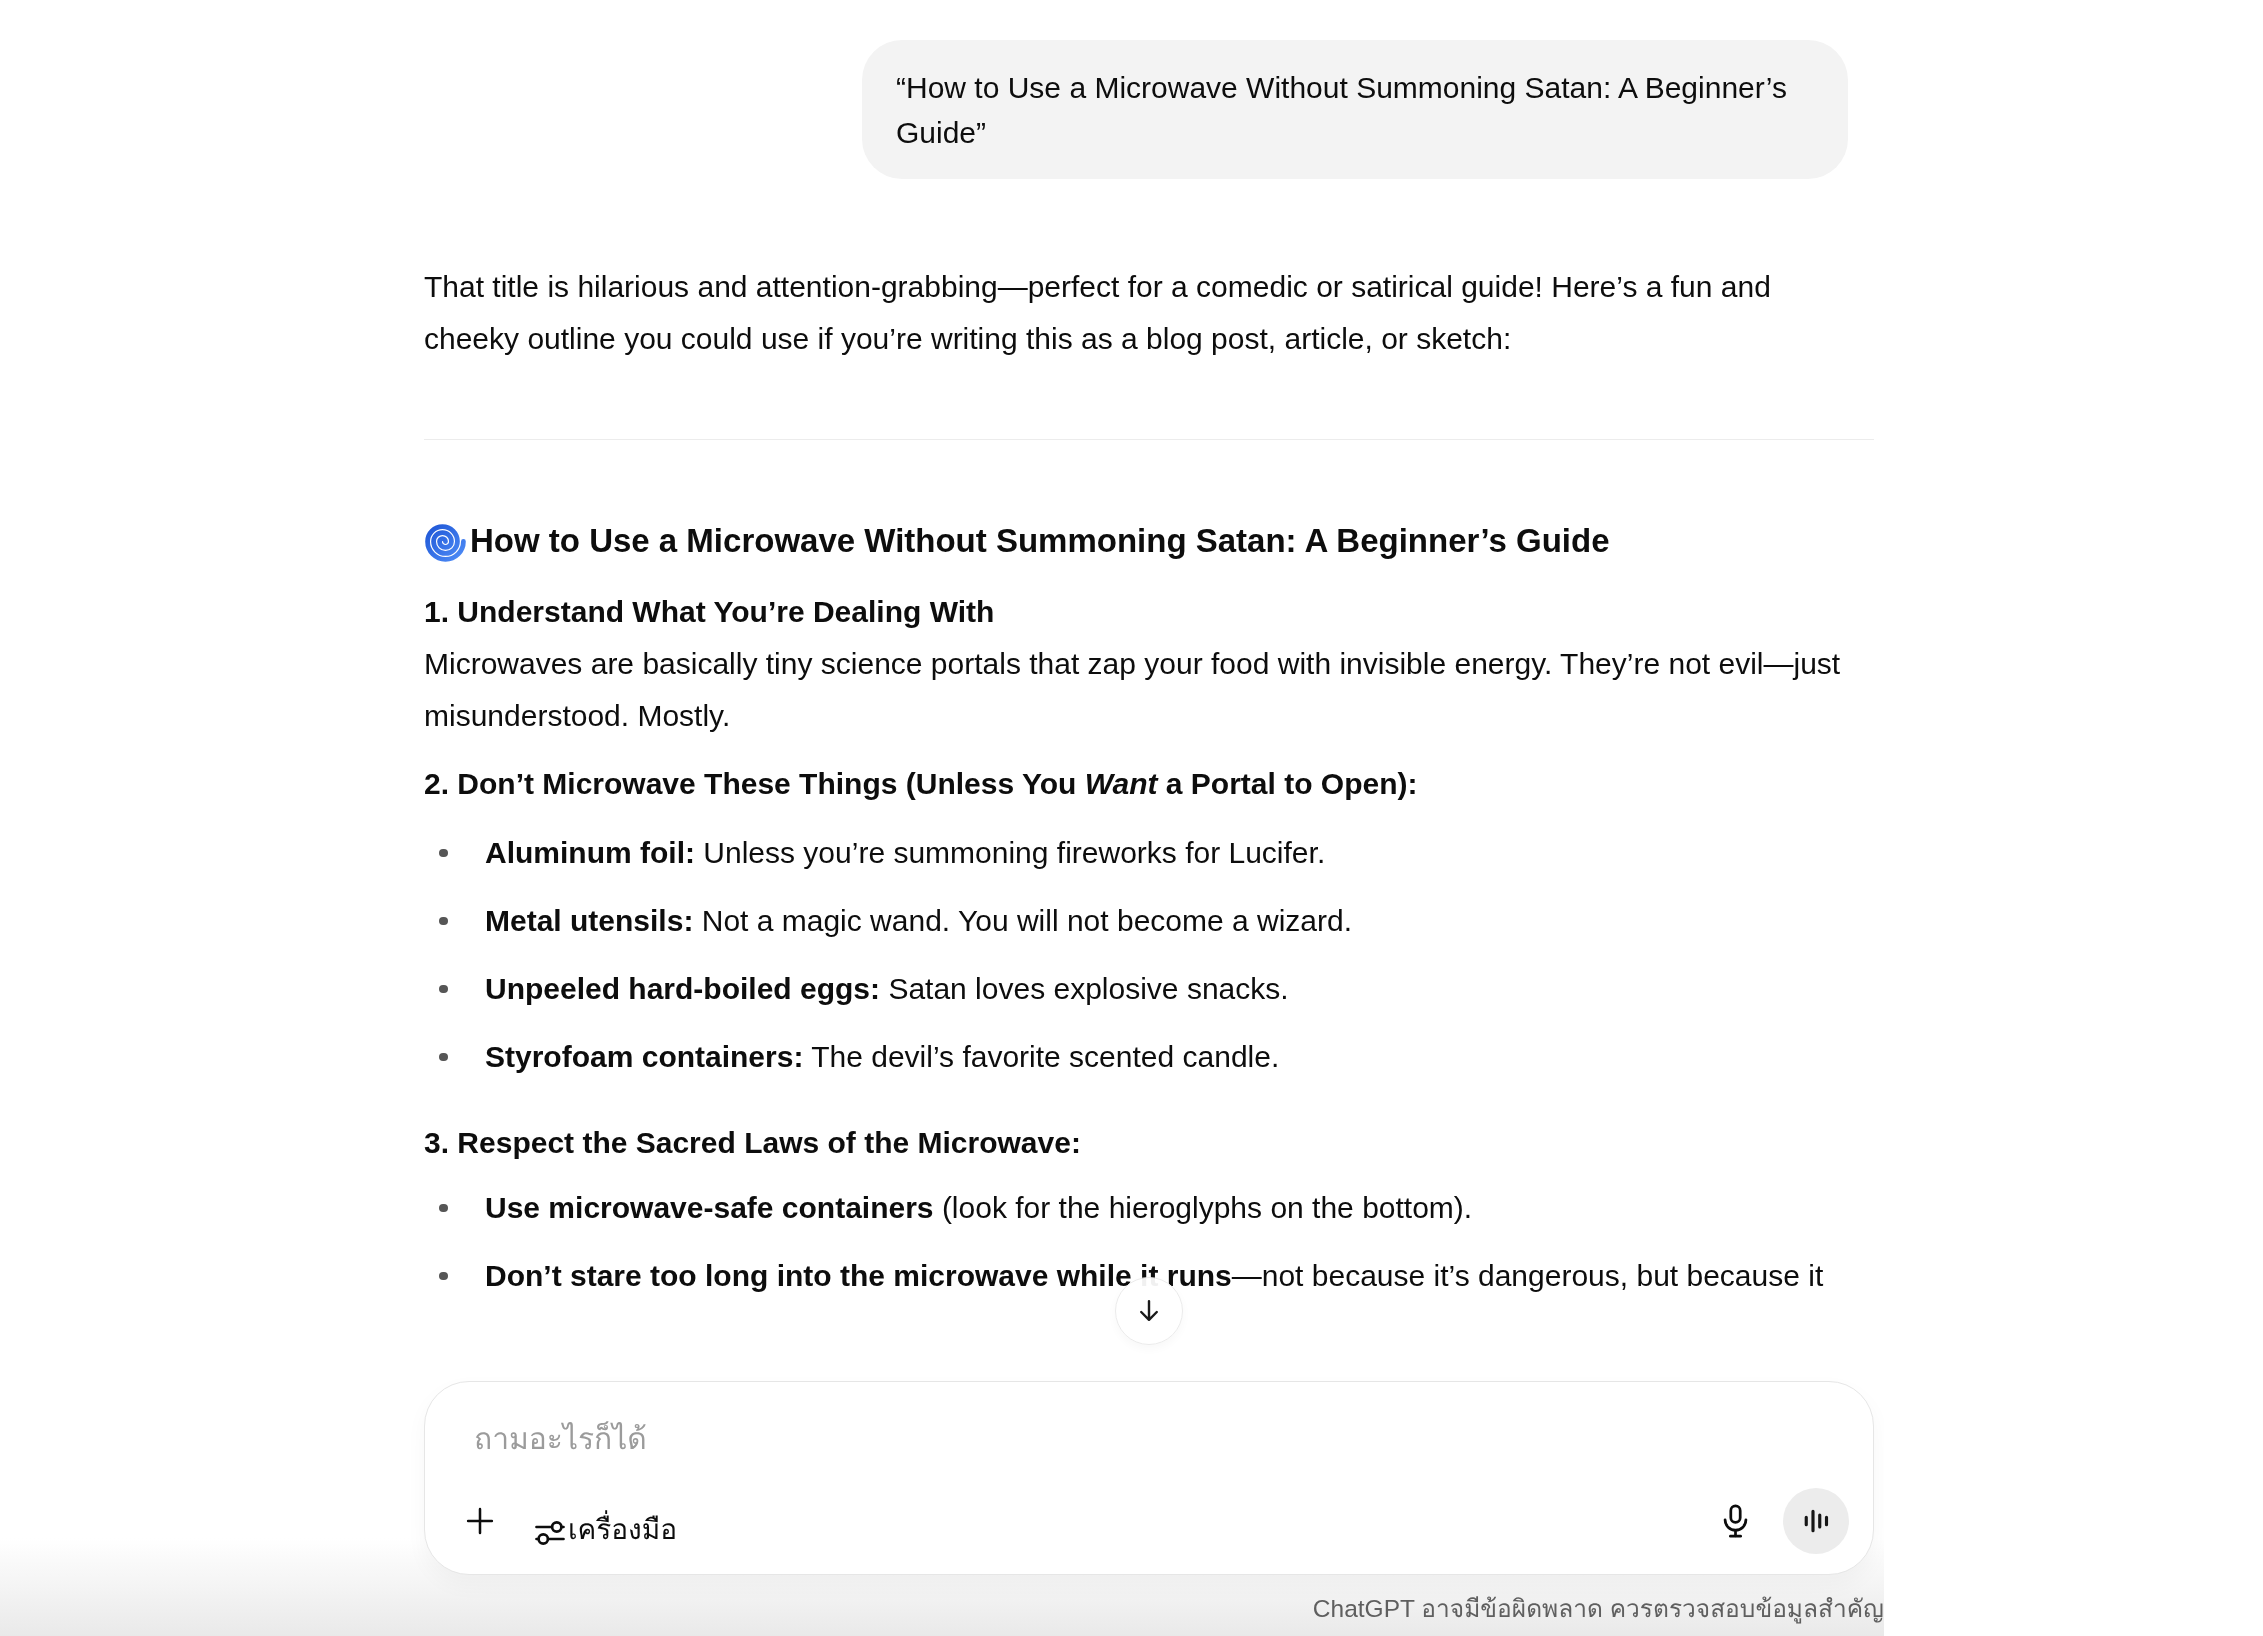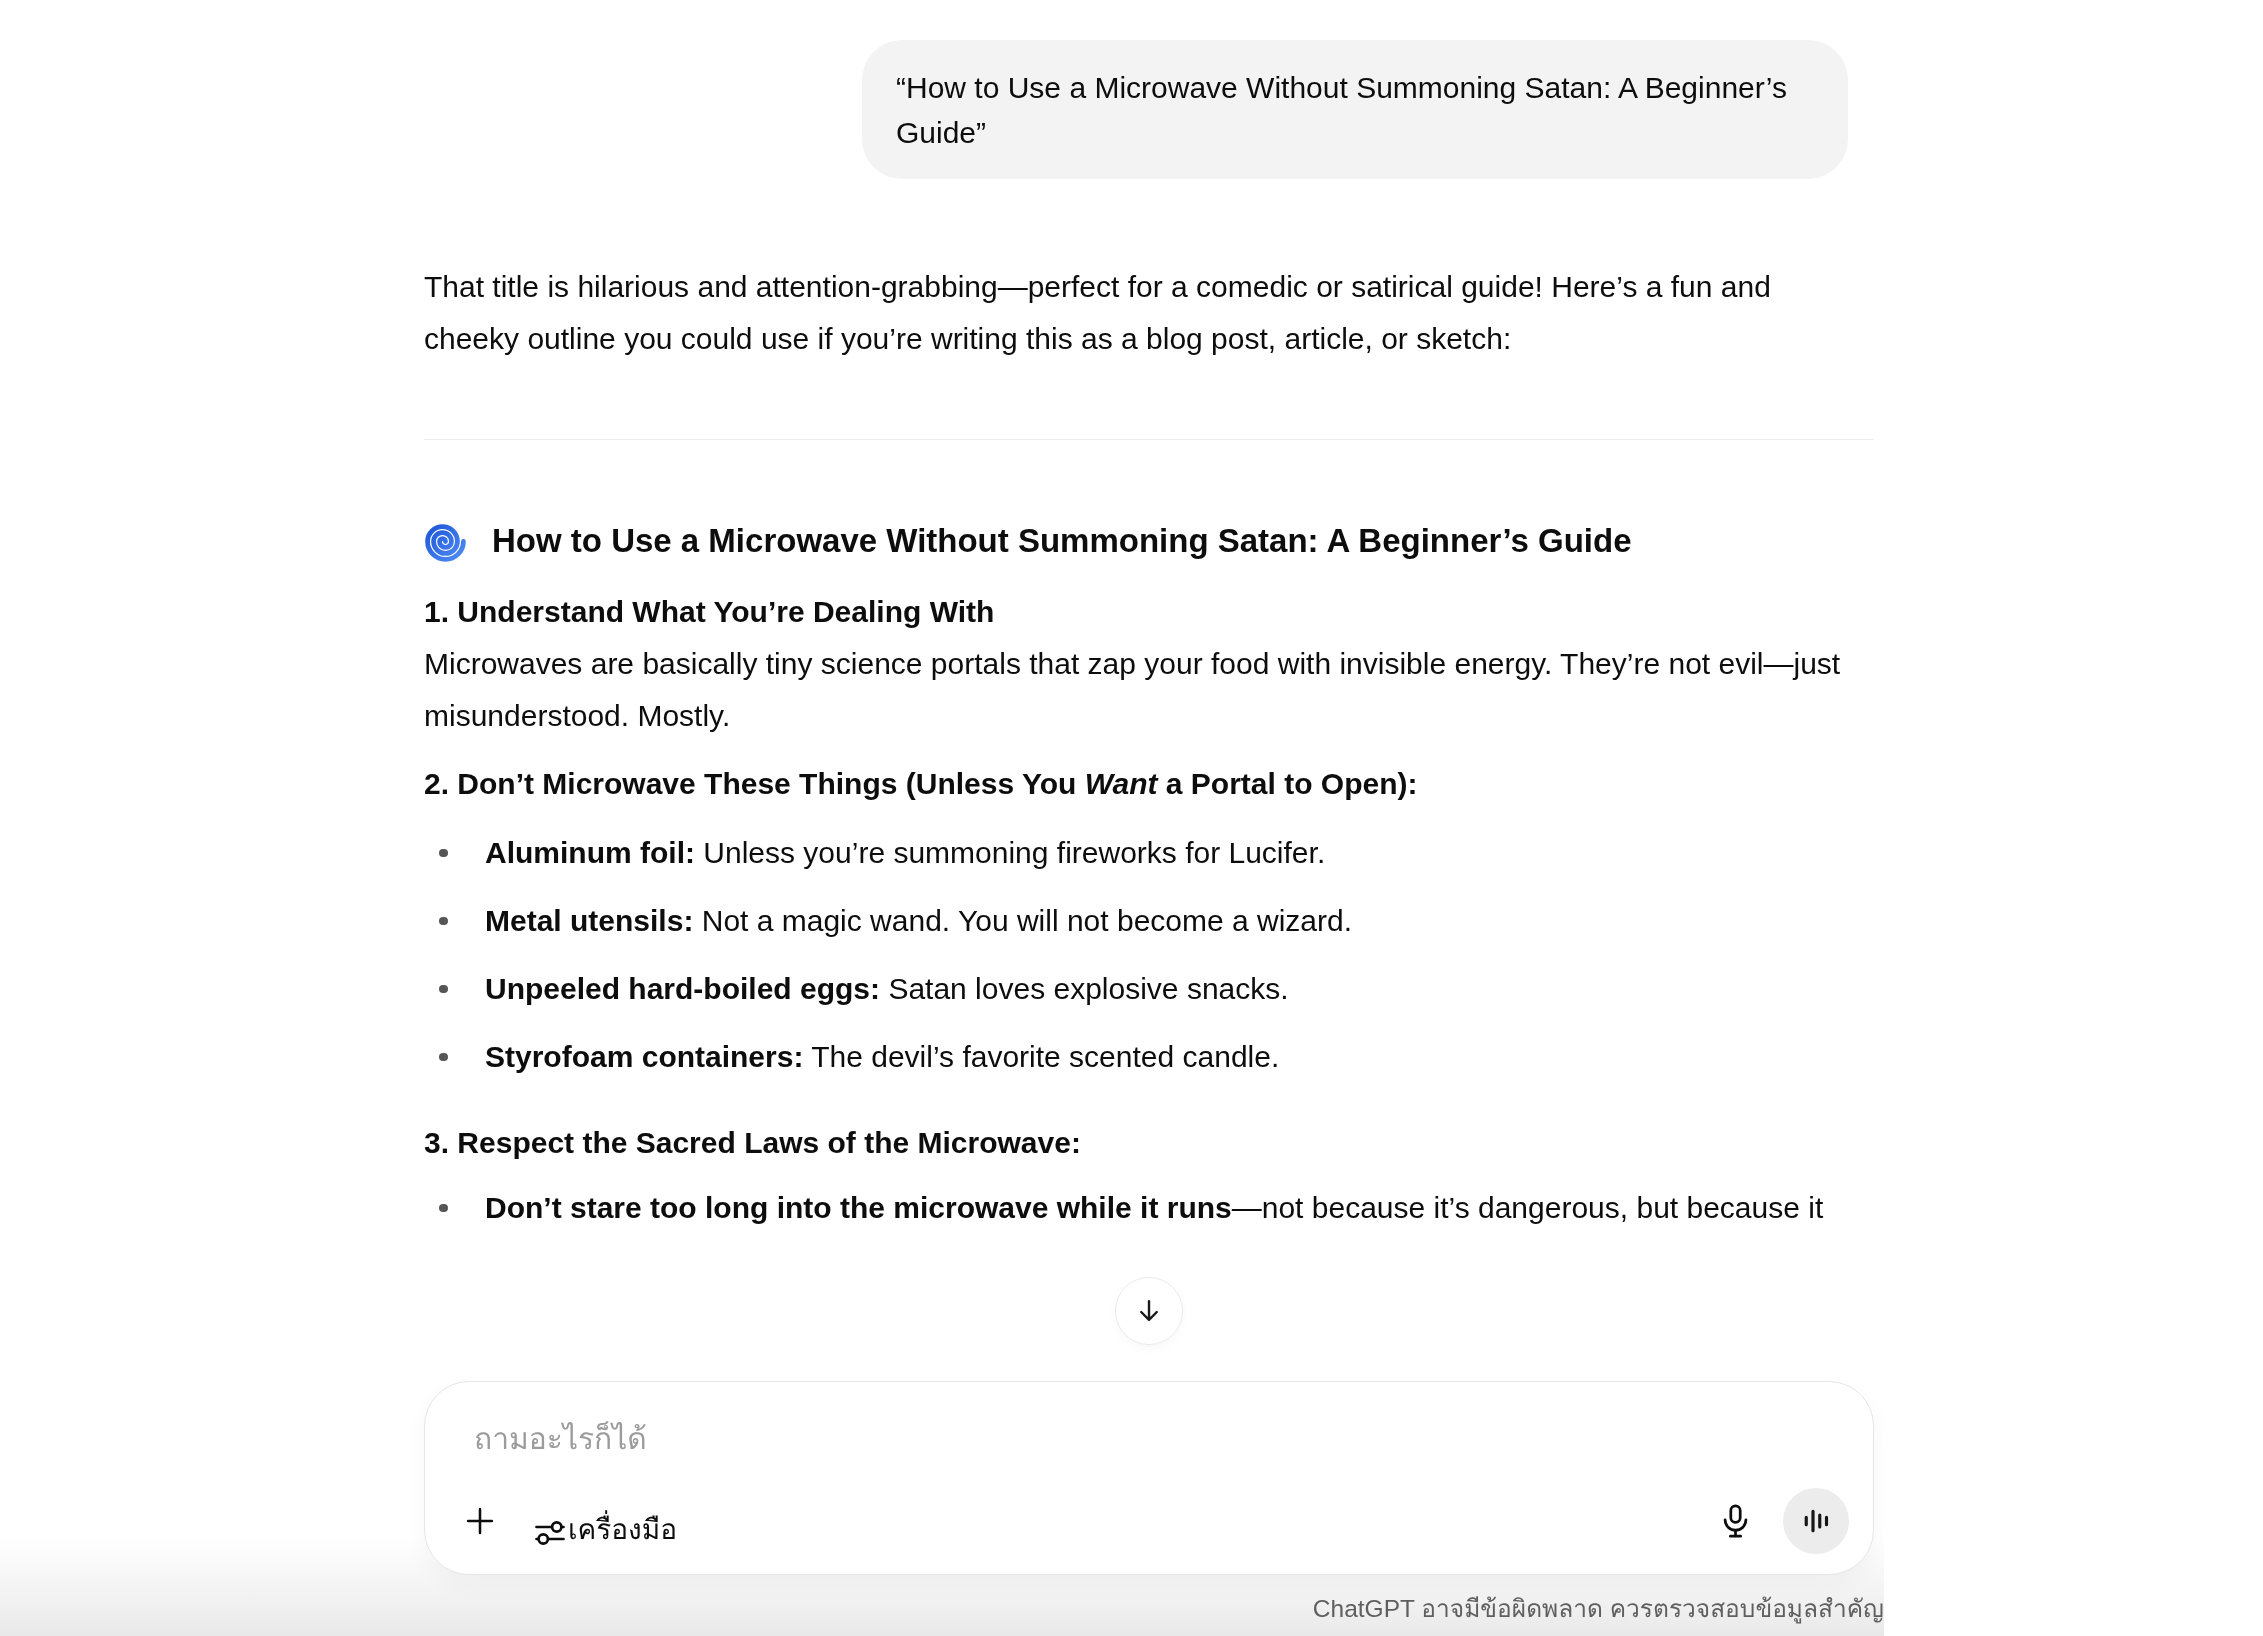--- a/index.html
+++ b/index.html
@@ -13,21 +13,21 @@
   .user-bubble{
     background:#f3f3f3;border-radius:40px;padding:24.5px 34px;max-width:918px;
     font-size:30px;line-height:45px;color:#0d0d0d;margin-right:26px;
   }
   
   .assistant{position:absolute;left:424px;top:261px;width:1450px;font-size:30px;line-height:52px;}
   .intro{margin:0;}
   .divider{border:none;border-top:1.9px solid #ececec;margin:74px 0 0 0;}
   .main-heading{
     margin:70px 0 0 0;font-size:33px;line-height:62px;font-weight:700;
-    display:flex;align-items:center;gap:25px;
+    display:flex;align-items:center;gap:3px;
   }
   .emoji{flex:0 0 auto;display:inline-flex;}
   .sec-title{margin:16px 0 0 0;font-weight:700;}
   .sec-title.first{margin-top:14px;}
   .sec-title.third{margin-top:34px;}
   .sec-body{margin:0;}
   ul.blist{margin:17px 0 0 0;padding:0;}
   ul.blist.third{margin-top:13px;}
   ul.blist li{list-style:none;position:relative;padding-left:61px;margin:0;}
   ul.blist li + li{margin-top:16px;}
@@ -125,20 +125,21 @@
     <ul class="blist">
       <li><b>Aluminum foil:</b><span> Unless you’re summoning fireworks for Lucifer.</span></li>
       <li><b>Metal utensils:</b><span> Not a magic wand. You will not become a wizard.</span></li>
       <li><b>Unpeeled hard-boiled eggs:</b><span> Satan loves explosive snacks.</span></li>
       <li><b>Styrofoam containers:</b><span> The devil’s favorite scented candle.</span></li>
     </ul>
 
     <div class="sec-title third">3. Respect the Sacred Laws of the Microwave:</div>
 
     <ul class="blist third">
+      <li><b>Use microwave-safe containers</b><span> (look for the hieroglyphs on the bottom).</span></li>
       <li><b>Don’t stare too long into the microwave while it runs</b><span>—not because it’s dangerous, but because it</span></li>
     </ul>
   </div>
 
   <button class="scroll-btn">
     <span style="display:inline-flex;">
       <svg width="34" height="34" viewBox="0 0 24 24" fill="none">
         <path d="M12 5v13M6.5 12.7L12 18.2l5.5-5.5" stroke="#1a1a1a" stroke-width="1.7" stroke-linecap="round" stroke-linejoin="round"></path>
       </svg>
     </span>

